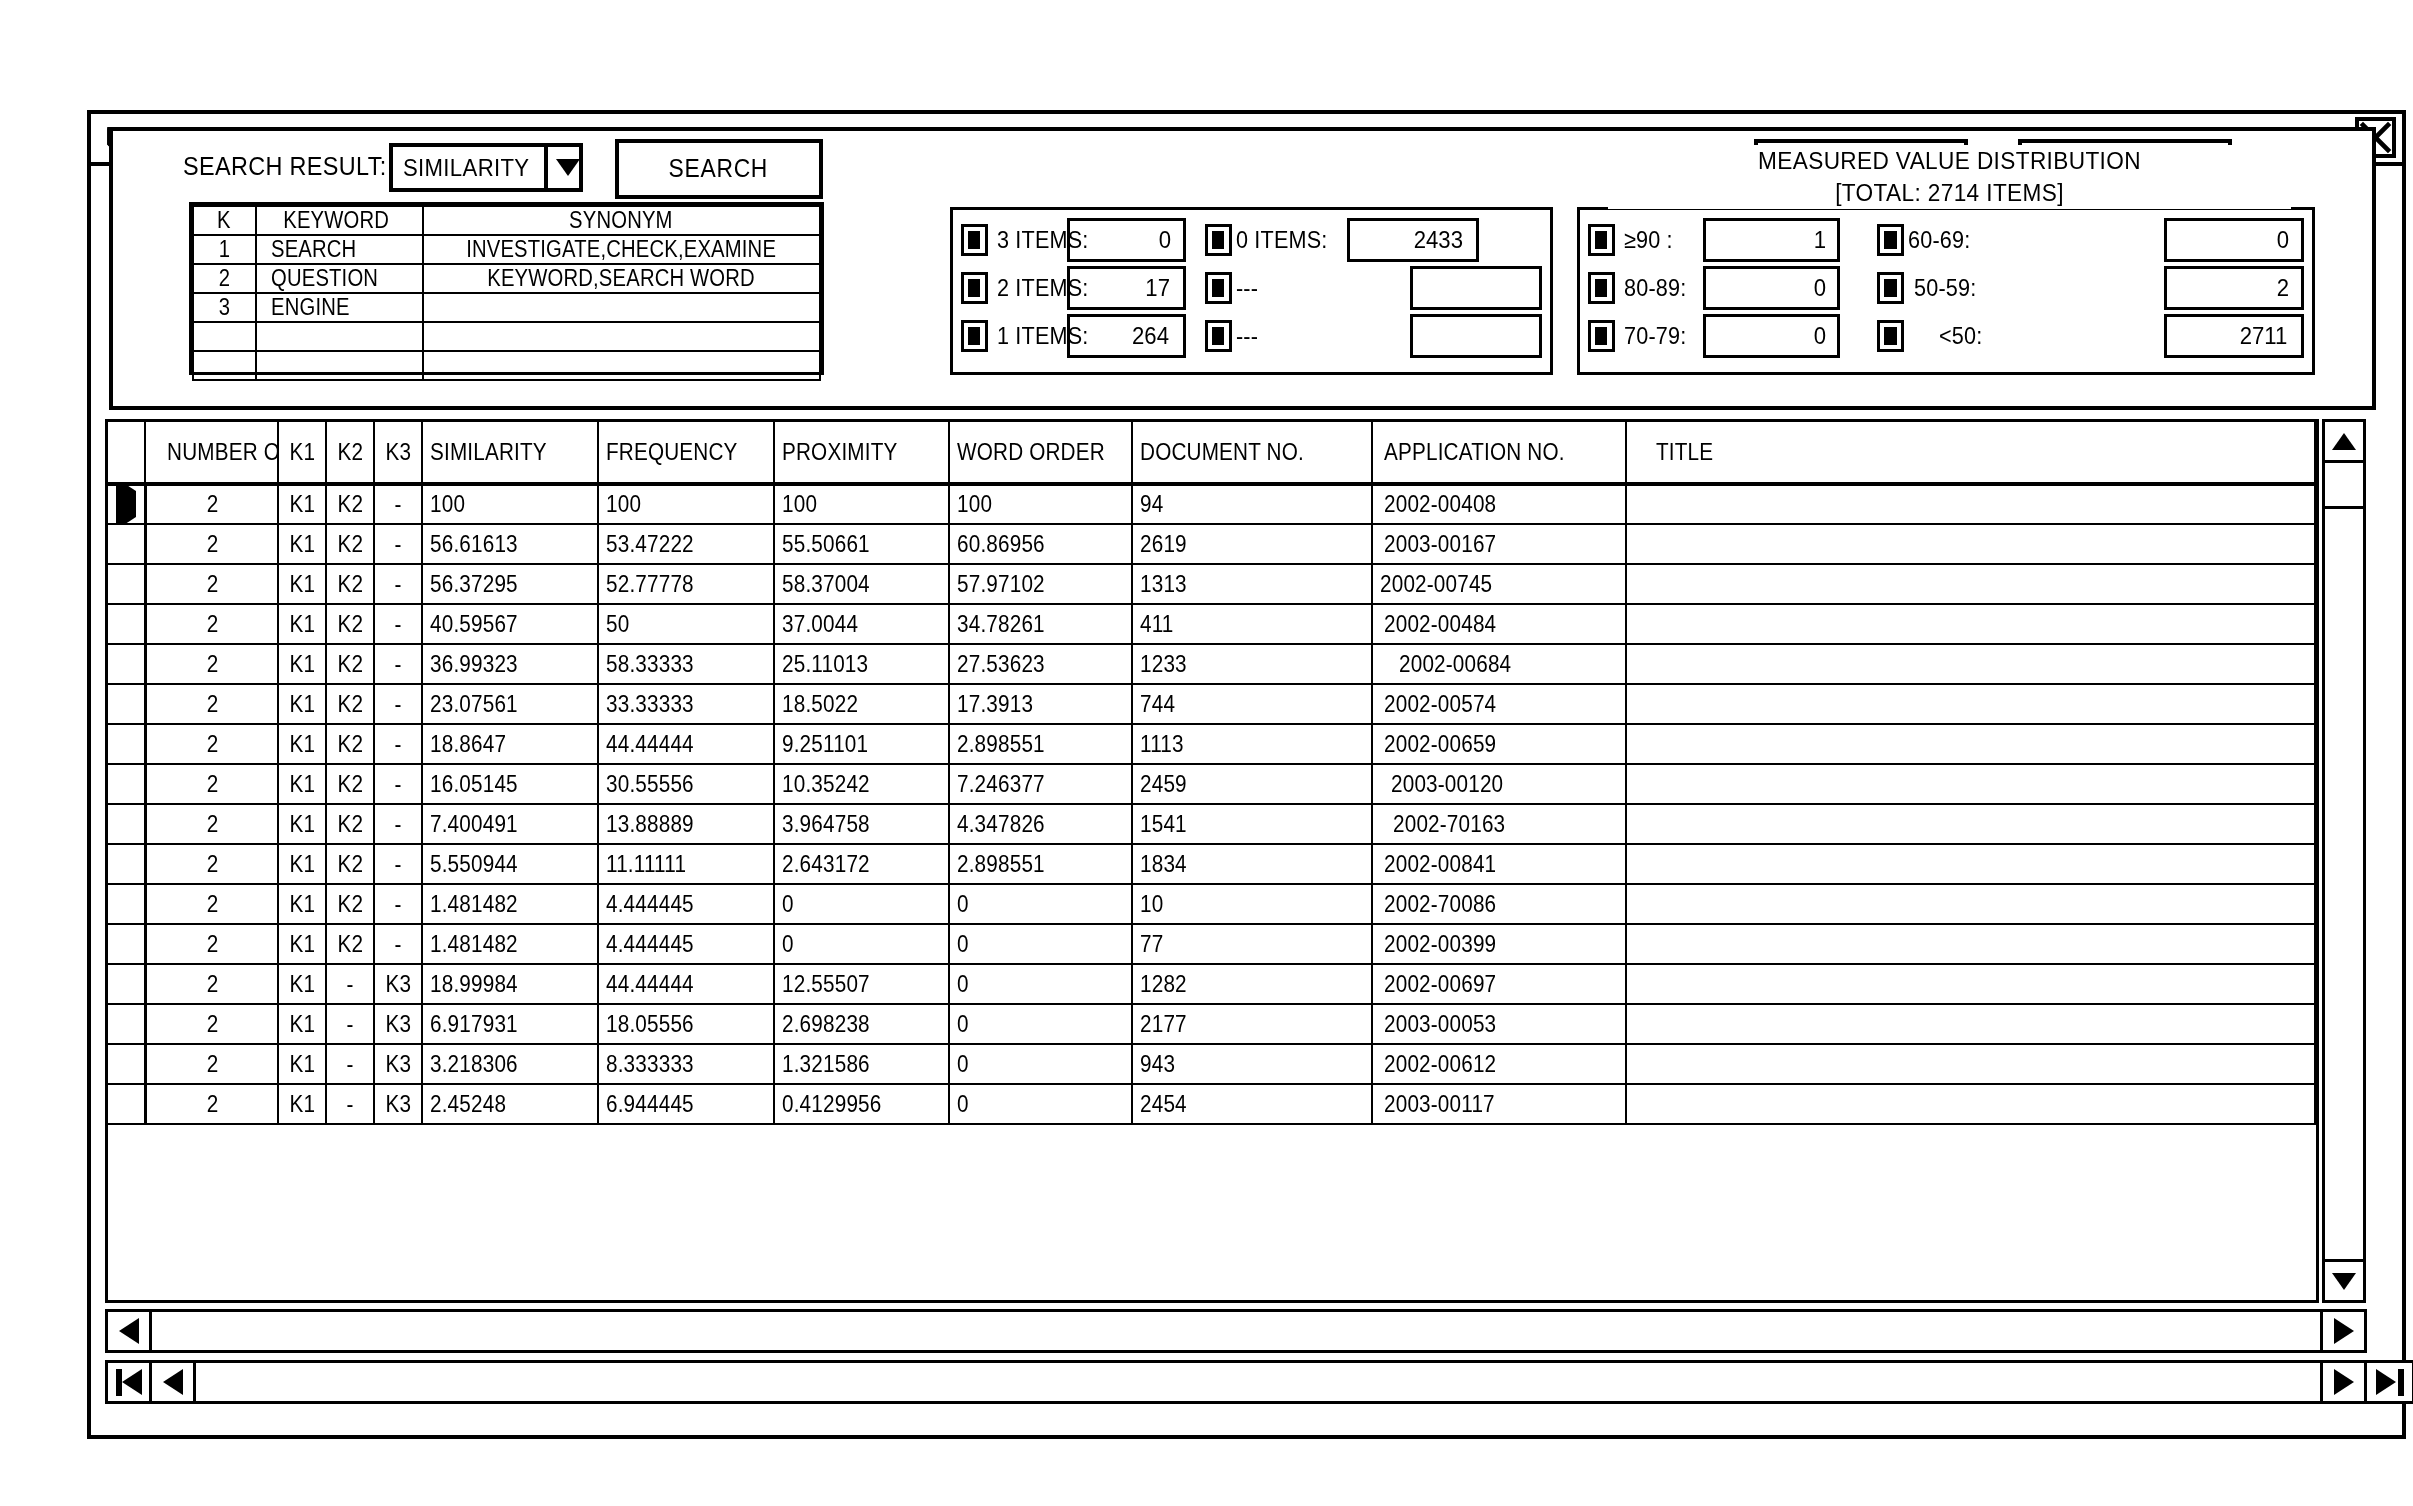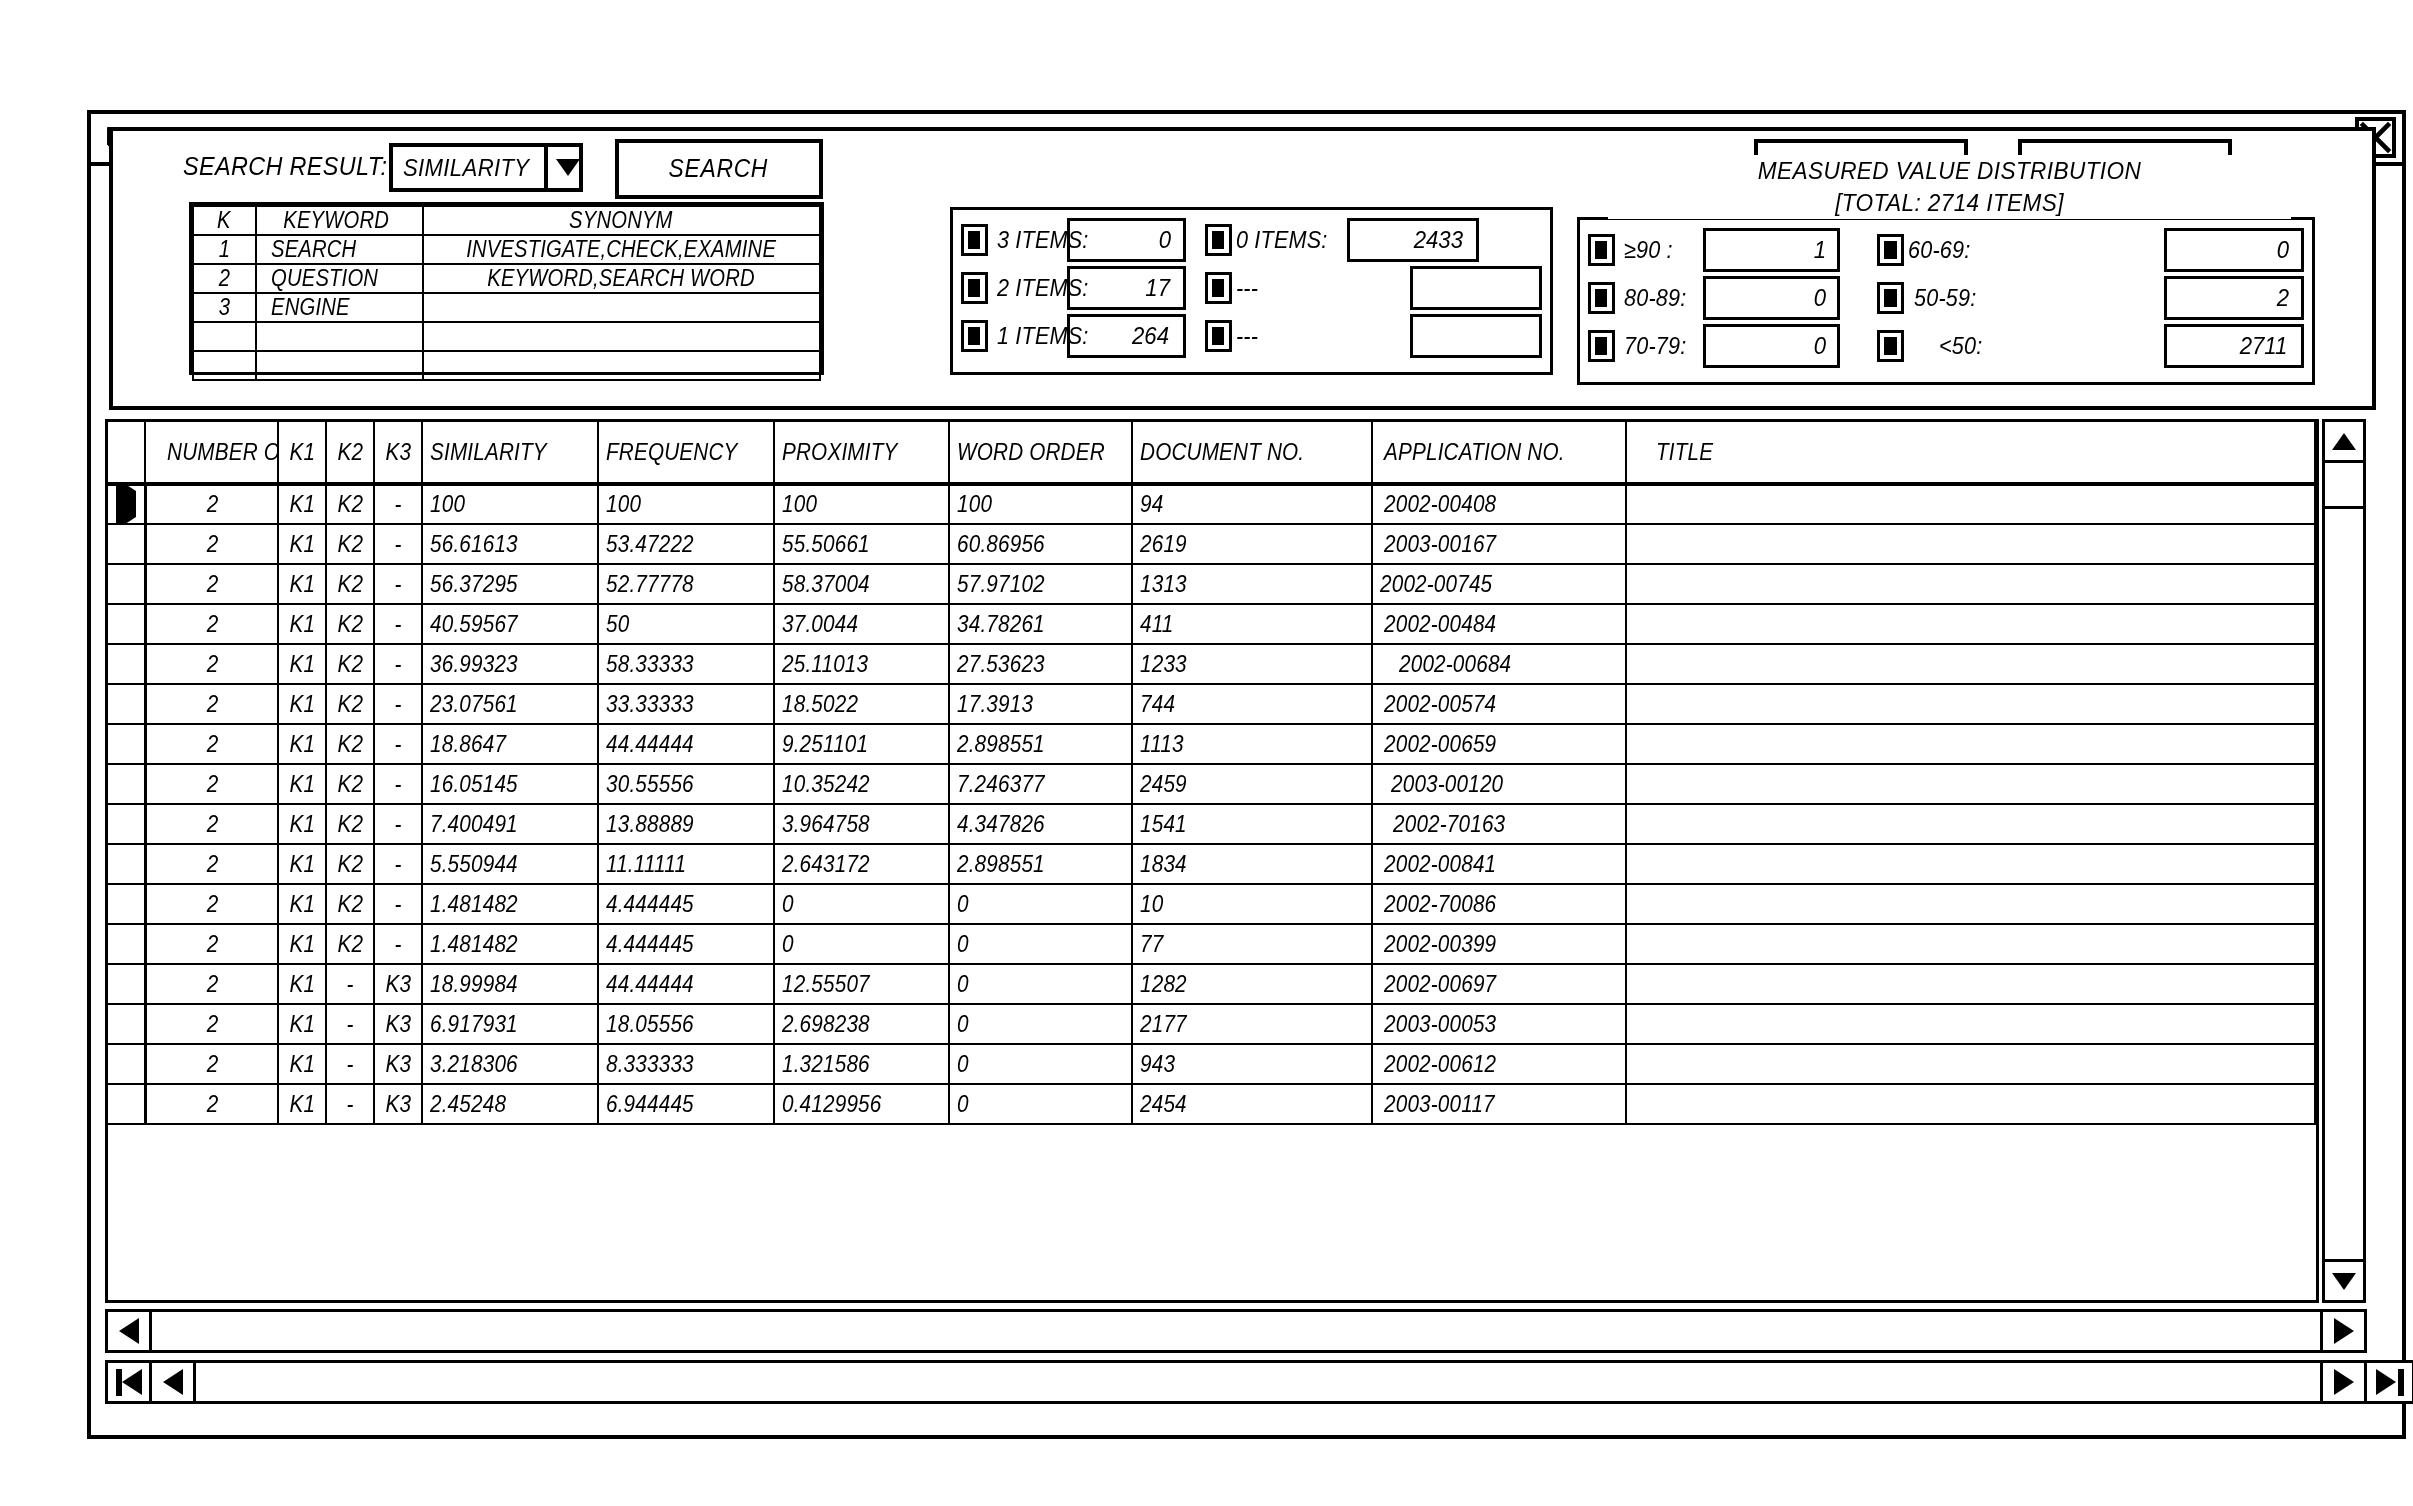--- a/index.html
+++ b/index.html
@@ -3,21 +3,21 @@
 <meta charset="utf-8">
 <style>
   * { box-sizing: border-box; margin: 0; padding: 0; }
   html, body {
     width: 2413px; height: 1506px;
     background: #ffffff;
     font-family: "Liberation Sans", sans-serif;
     color: #000000;
     overflow: hidden;
   }
-  .page { position: relative; width: 2413px; height: 1506px; background:#fff;font-style:italic; }
+  .page { position: relative; width: 2413px; height: 1506px; background:#fff; }
 
   
   .window {
     position: absolute;
     left: 87px; top: 110px;
     width: 2319px; height: 1329px;
     border: 4.8px solid #000;
     background: #fff;
   }
 
@@ -127,21 +127,21 @@
   .kw-table .sq { transform: scaleX(0.88); display:inline-block; transform-origin:center; }
   .kw-table .sq-l { transform: scaleX(0.88); display:inline-block; transform-origin:left center; }
 
   
   .dist {
     position: absolute;
     border: 3.2px solid #000;
     background: #fff;
   }
   .dist-a { left: 837px; top: 76px; width: 603px; height: 168px; }
-  .dist-b { left: 1464px; top: 86px; width: 738px; height: 168px; }
+  .dist-b { left: 1464px; top: 76px; width: 738px; height: 168px; }
   .dist-legend {
     position: absolute;
     top: -65px; left: 0; width: 100%;
     text-align: center;
     background: #fff;
     font-size: 24.6px;
     line-height: 32px;
     letter-spacing: 0.4px;
     padding: 0 11px;
     white-space: nowrap;

